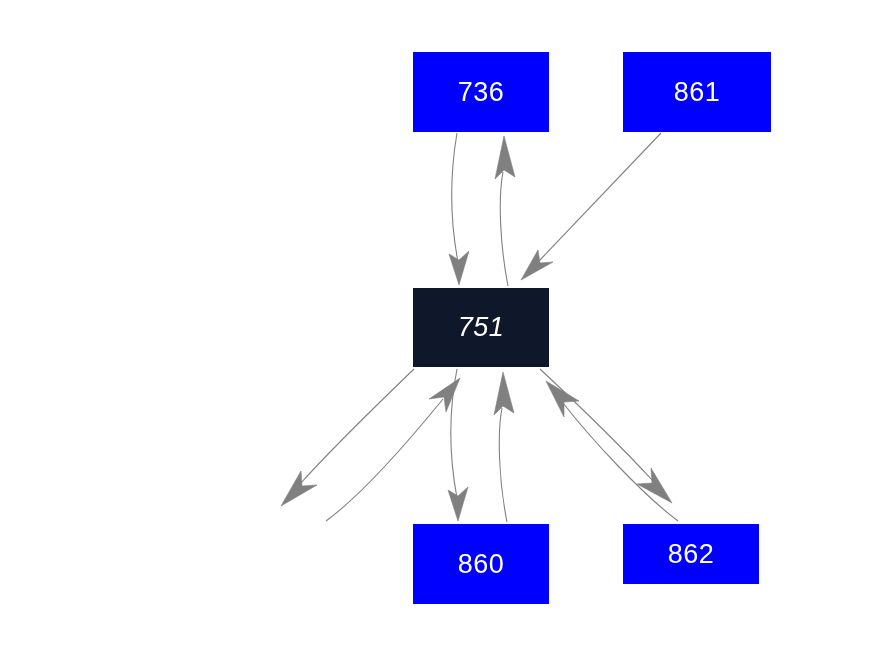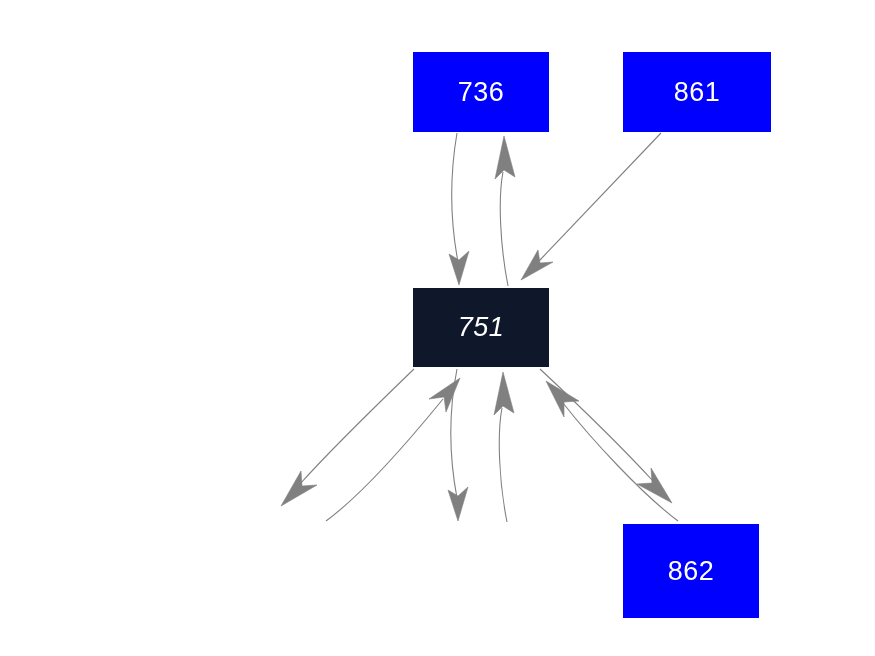--- a/index.html
+++ b/index.html
@@ -112,18 +112,21 @@
 
   <div class="graph-node node-blue" style="left:580px; top:52px; width:148px; height:80px;">
     <span>861</span>
   </div>
 
   <div class="graph-node node-red" style="left:370px; top:288px; width:136px; height:79px;">
     <span>751</span>
   </div>
 
 
+  <div class="graph-node node-blue" style="left:370px; top:524px; width:136px; height:80px;">
+    <span>860</span>
+  </div>
 
-  <div class="graph-node node-blue" style="left:580px; top:524px; width:136px; height:94px;text-align:right;">
+  <div class="graph-node node-blue" style="left:580px; top:524px; width:136px; height:60px;text-align:right;">
     <span>862</span>
   </div>
 
 </div>
 
 </body></html>

